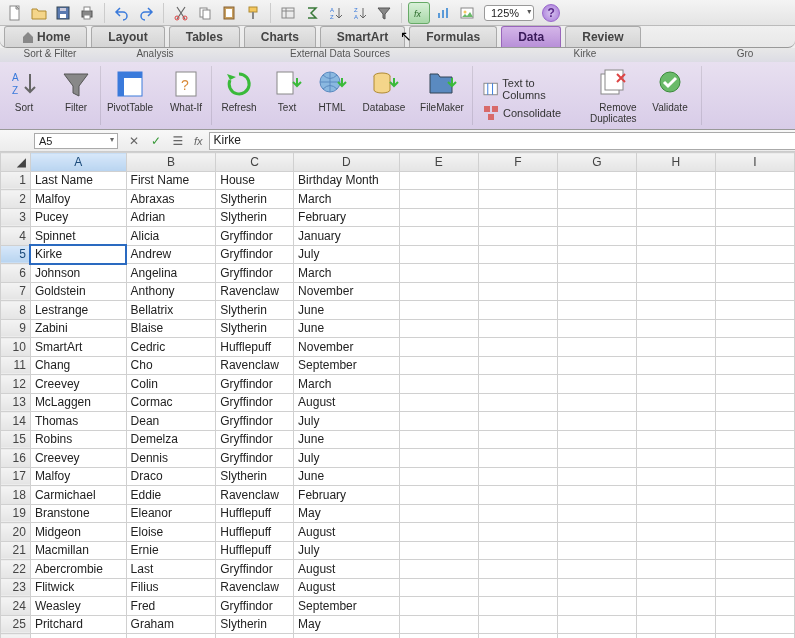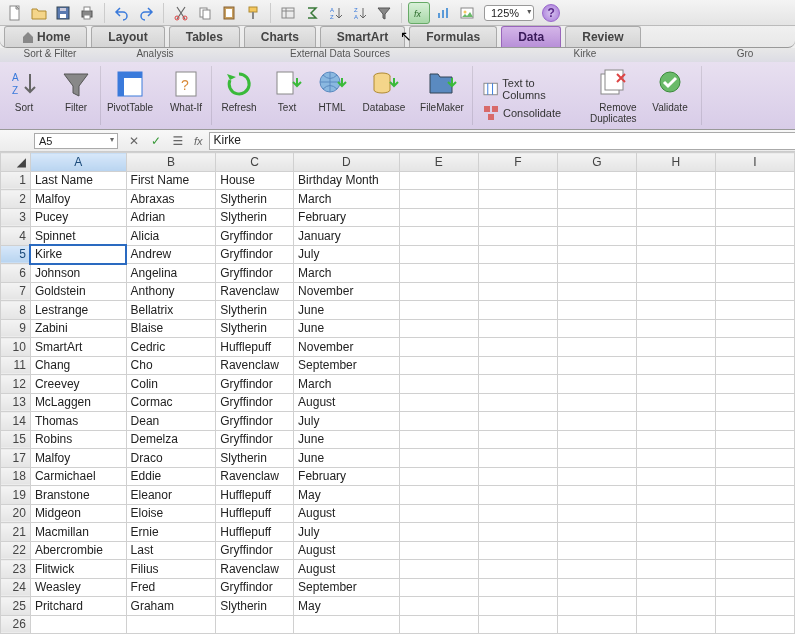--- a/index.html
+++ b/index.html
@@ -529,20 +529,32 @@
           <td class="colB">Demelza</td>
           <td class="colC">Gryffindor</td>
           <td class="colD">June</td>
           <td class="colE"></td>
           <td class="colF"></td>
           <td class="colG"></td>
           <td class="colH"></td>
           <td class="colI"></td>
         </tr>
         <tr>
+          <td class="rowhdr">16</td>
+          <td class="colA">Creevey</td>
+          <td class="colB">Dennis</td>
+          <td class="colC">Gryffindor</td>
+          <td class="colD">July</td>
+          <td class="colE"></td>
+          <td class="colF"></td>
+          <td class="colG"></td>
+          <td class="colH"></td>
+          <td class="colI"></td>
+        </tr>
+        <tr>
           <td class="rowhdr">17</td>
           <td class="colA">Malfoy</td>
           <td class="colB">Draco</td>
           <td class="colC">Slytherin</td>
           <td class="colD">June</td>
           <td class="colE"></td>
           <td class="colF"></td>
           <td class="colG"></td>
           <td class="colH"></td>
           <td class="colI"></td>

